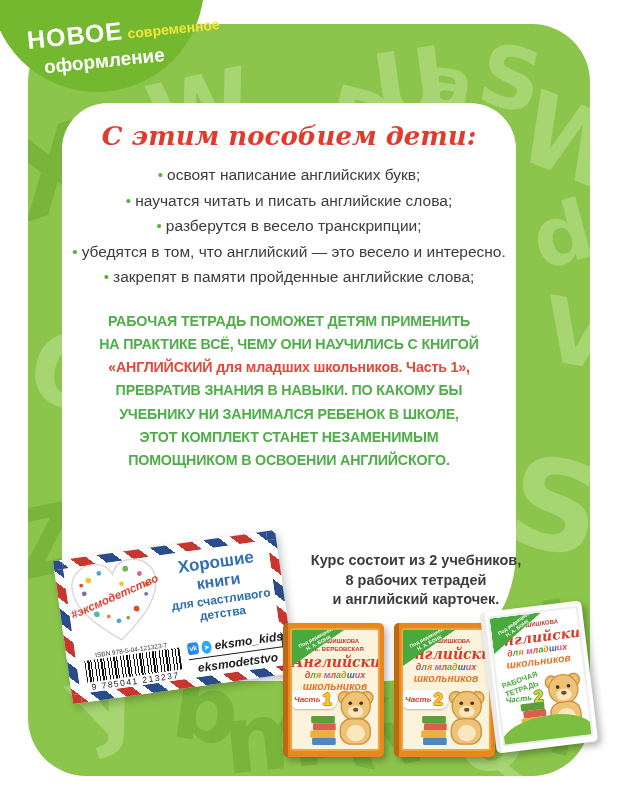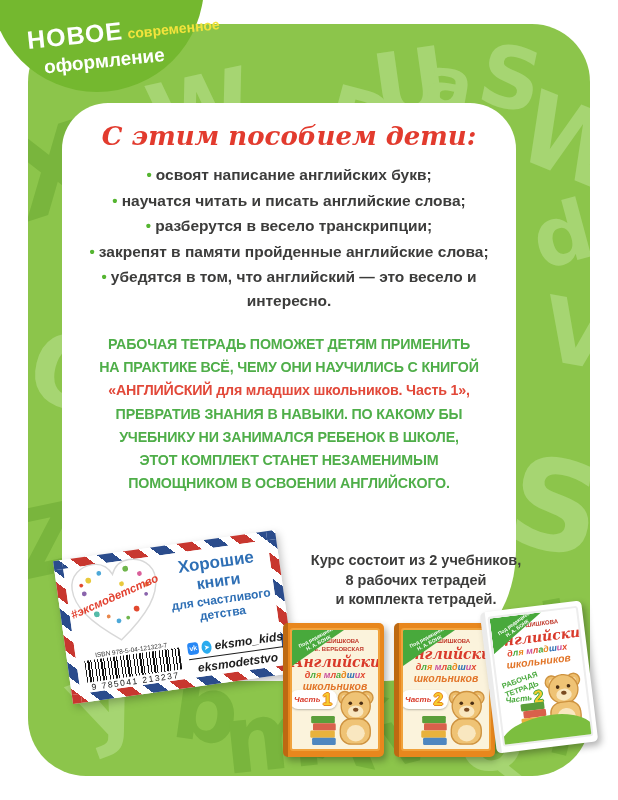--- a/index.html
+++ b/index.html
@@ -20,21 +20,21 @@
   .badge-rest{color:#ffffff;font-weight:bold;font-size:19px;margin:3px 0 0 14px;}
 
   
   .white-card{position:absolute;left:62px;top:103px;width:454px;height:578px;background:#ffffff;
               border-radius:46px 46px 130px 95px;z-index:2;}
   .card-title{margin:0;padding-top:18px;text-align:center;
               font-family:"DejaVu Serif",serif;font-style:italic;font-weight:bold;
               font-size:26px;color:#E23B2E;}
   .bullets{list-style:none;margin:12px auto 0;padding:0;width:440px;text-align:center;
            font-size:15.5px;color:#3C3C3B;line-height:1.5;}
-  .bullets li{margin:2px 0;font-weight:bold;}
+  .bullets li{margin:2px 0;}
   .dot{color:#55B531;font-size:15px;}
   .promo{margin-top:20px;text-align:center;font-weight:bold;font-size:15.5px;line-height:1.5;
          color:#4FAE49;transform:scaleX(0.92);transform-origin:center top;letter-spacing:-0.2px;}
   .promo-line.accent{color:#E2493A;}
 
   
   .course-note{position:absolute;left:298px;top:551px;width:236px;text-align:center;z-index:3;
                font-size:14.5px;font-weight:bold;color:#3C3C3B;line-height:1.35;}
 
   
@@ -143,38 +143,38 @@
       <div class="badge-rest">оформление</div>
     </div>
   </div>
 
   <div class="white-card">
     <h1 class="card-title">С этим пособием дети:</h1>
     <ul class="bullets" id="bullets">
         <li><span class="dot">• </span><span>освоят написание английских букв;</span></li>
         <li><span class="dot">• </span><span>научатся читать и писать английские слова;</span></li>
         <li><span class="dot">• </span><span>разберутся в весело транскрипции;</span></li>
+        <li><span class="dot">• </span><span>убедятся в том, что английский — это весело и интересно.</span></li>
         <li><span class="dot">• </span><span>закрепят в памяти пройденные английские слова;</span></li>
-        <li><span class="dot">• </span><span>убедятся в том, что английский — это весело и интересно.</span></li>
       </ul>
     <div class="promo" id="promo">
         <div class="promo-line">РАБОЧАЯ ТЕТРАДЬ ПОМОЖЕТ ДЕТЯМ ПРИМЕНИТЬ</div>
         <div class="promo-line">НА ПРАКТИКЕ ВСЁ, ЧЕМУ ОНИ НАУЧИЛИСЬ С КНИГОЙ</div>
         <div class="promo-line accent">«АНГЛИЙСКИЙ для младших школьников. Часть 1»,</div>
         <div class="promo-line">ПРЕВРАТИВ ЗНАНИЯ В НАВЫКИ. ПО КАКОМУ БЫ</div>
         <div class="promo-line">УЧЕБНИКУ НИ ЗАНИМАЛСЯ РЕБЕНОК В ШКОЛЕ,</div>
         <div class="promo-line">ЭТОТ КОМПЛЕКТ СТАНЕТ НЕЗАМЕНИМЫМ</div>
         <div class="promo-line">ПОМОЩНИКОМ В ОСВОЕНИИ АНГЛИЙСКОГО.</div>
       </div>
   </div>
 
   <div class="course-note" id="course-note">
       <div>Курс состоит из 2 учебников,</div>
       <div>8 рабочих тетрадей</div>
-      <div>и комплекта тетрадей.</div>
+      <div>и английский карточек.</div>
     </div>
 
   <div class="postcard">
     <div class="postcard-frame"></div>
     <div class="postcard-inner">
       <svg class="heart" viewBox="0 0 100 92">
         <path d="M50 86 C18 62 6 44 6 27 C6 12 18 4 31 4 C41 4 47 10 50 17 C53 10 59 4 69 4 C82 4 94 12 94 27 C94 44 82 62 50 86 Z" fill="#ffffff" stroke="#d8d8d8" stroke-width="1.5"></path>
         <circle cx="24" cy="20" r="3" fill="#E8C93C"></circle>
           <circle cx="36" cy="14" r="2.5" fill="#4DA8D8"></circle>
         <circle cx="64" cy="13" r="3" fill="#6FB54C"></circle>

